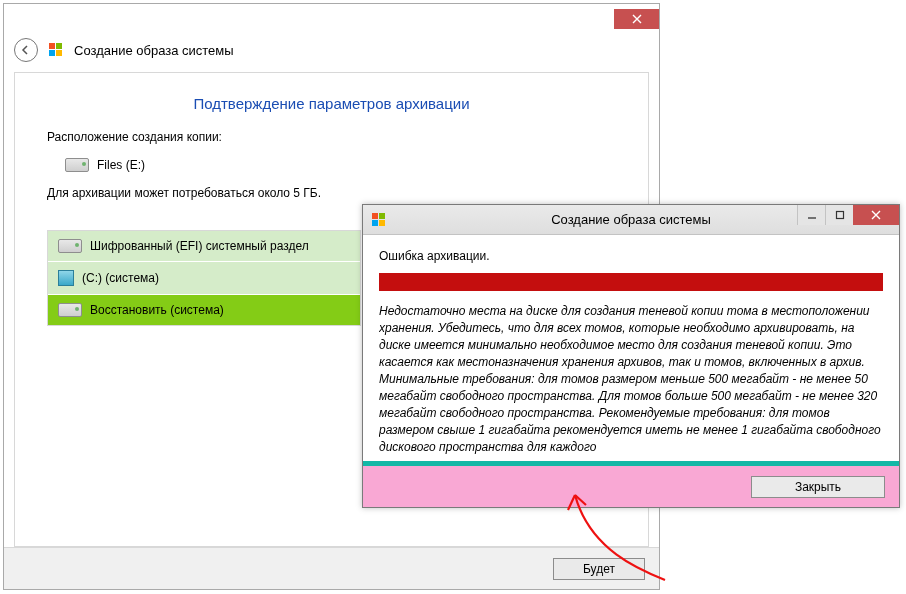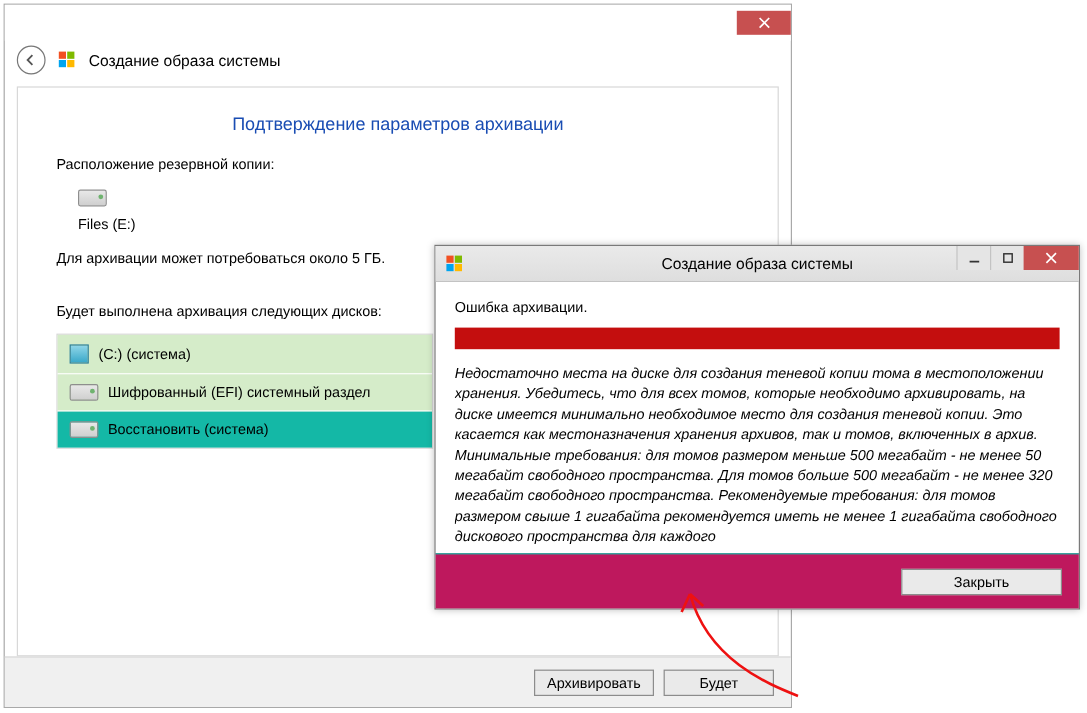--- a/index.html
+++ b/index.html
@@ -73,24 +73,23 @@
     background: #fff;
   }
   .section-title {
     color: #1a4db3;
     font-size: 15px;
     margin-bottom: 18px;
     text-align: center;
   }
   .label { margin-bottom: 10px; }
   .drive-row {
-    display: flex; align-items: flex-start; gap: 8px;
+    display: flex; align-items: flex-end; gap: 8px;
     padding: 4px 0 4px 18px;
     margin-bottom: 10px;
-    flex-direction: column;
   }
   .hdd-icon {
     width: 24px; height: 14px;
     background: linear-gradient(#e8e8e8,#cfcfcf);
     border: 1px solid #8e8e8e;
     border-radius: 2px;
     position: relative;
   }
   .hdd-icon::after{
     content:"";
@@ -103,21 +102,21 @@
   .disks-box {
     border: 1px solid #d8d8d8;
     margin-top: 12px;
     width: 314px;
   }
   .disk-item {
     display: flex; align-items: center; gap: 8px;
     padding: 8px 10px;
   }
   .disk-green { background: #d5ecc9; border-bottom: 1px solid #fff;}
-  .disk-pink  { background: #14b8a6; }
+  .disk-pink  { background: #84cc16; }
   .win-tile {
     width:16px; height:16px;
     background: linear-gradient(#8fd6e8,#3aa8c9);
     border:1px solid #2b7f99;
   }
 
   .wiz-footer {
     position: absolute;
     left: 0; right: 0; bottom: 0;
     height: 42px;
@@ -183,22 +182,22 @@
   .err-text {
     font-size: 12px;
     line-height: 1.42;
     overflow: hidden;
     font-style: italic;
   }
   .dlg-footer {
     position: absolute;
     left:0; right:0; bottom:0;
     height: 46px;
-    background: #be185d;
-    border-top: 1px solid #14b8a6;
+    background: #f9a8d4;
+    border-top: 5px solid #14b8a6;
     display:flex; align-items:center; justify-content:flex-end;
     padding-right: 14px;
   }
   .btn-wide { min-width: 134px; }
 
   
   .arrow {
     position: absolute;
     left: 520px; top: 480px;
     width: 200px; height: 110px;
@@ -226,46 +225,44 @@
         <span class="a"></span>
         <span class="b"></span>
         <span class="c"></span>
         <span class="d"></span>
       </span>
     <span class="wiz-title">Создание образа системы</span>
   </div>
 
   <div class="wiz-body">
     <div class="section-title">Подтверждение параметров архивации</div>
-    <div class="label">Расположение резервной копии:</div>
+    <div class="label">Расположение создания копии:</div>
     <div class="drive-row">
       <span class="hdd-icon"></span>
       <span>Files (E:)</span>
     </div>
     <div class="est">Для архивации может потребоваться около 5 ГБ.</div>
 
-    <div class="label">Будет выполнена архивация следующих дисков:</div>
     <div class="disks-box">
+      <div class="disk-item disk-green">
+        <span class="hdd-icon"></span>
+        <span>Шифрованный (EFI) системный раздел</span>
+      </div>
       <div class="disk-item disk-green">
         <span class="win-tile"></span>
         <span>(C:) (система)</span>
       </div>
-      <div class="disk-item disk-green">
-        <span class="hdd-icon"></span>
-        <span>Шифрованный (EFI) системный раздел</span>
-      </div>
       <div class="disk-item disk-pink">
         <span class="hdd-icon"></span>
         <span>Восстановить (система)</span>
       </div>
     </div>
   </div>
 
   <div class="wiz-footer">
-    <button class="btn">Архивировать</button>
     <button class="btn">Будет</button>
   </div>
 </div>
 
 <div class="dlg">
   <div class="dlg-titlebar">
     <span class="flag-icon">
         <span class="a"></span>
         <span class="b"></span>
         <span class="c"></span>

